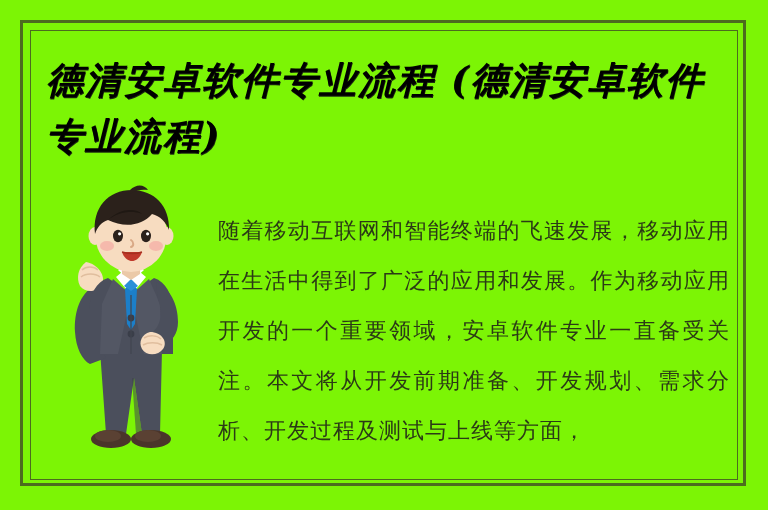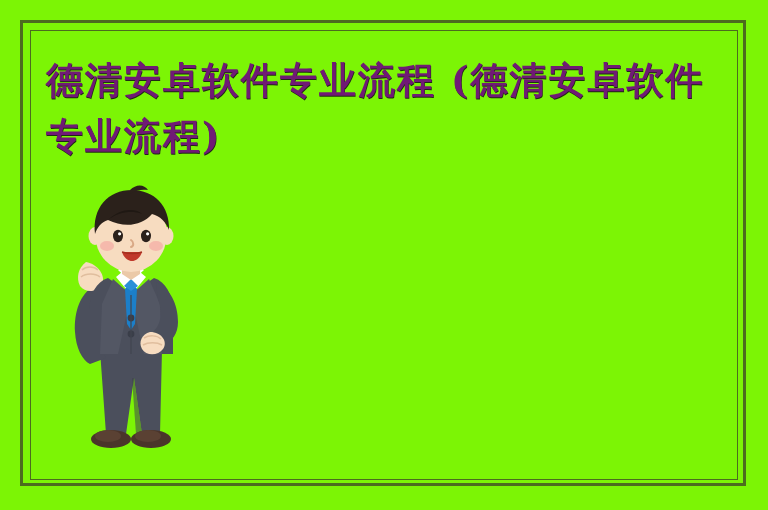--- a/index.html
+++ b/index.html
@@ -46,22 +46,23 @@
   
   .title {
     position: absolute;
     left: 46px;
     top: 52px;
     width: 680px;
     font-family: "DejaVu Serif", "Liberation Serif", serif;
     font-size: 37px;
     line-height: 56px;
     font-weight: 700;
+    font-style: italic;
     letter-spacing: 2px;
-    color: #701a75;
+    color: #000000;
     text-shadow: 0.5px 0.5px 0 #1E2A12;
     white-space: pre-wrap;
   }
 
   
   .body-text {
     position: absolute;
     left: 218px;
     top: 184px;
     width: 512px;
@@ -87,20 +88,21 @@
 </head>
 <body>
 
 <div id="poster">
 
   <div class="frame-outer"></div>
   <div class="frame-inner"></div>
 
   <div class="title">德清安卓软件专业流程 (德清安卓软件专业流程)</div>
 
+  <p class="body-text">随着移动互联网和智能终端的飞速发展，移动应用在生活中得到了广泛的应用和发展。作为移动应用开发的一个重要领域，安卓软件专业一直备受关注。本文将从开发前期准备、开发规划、需求分析、开发过程及测试与上线等方面，</p>
 
   <div class="figure">
     <svg viewBox="0 0 150 292" xmlns="http://www.w3.org/2000/svg">
 
       <path d="M44 168 L106 168 L104 252 L86 252 L78 196 L70 252 L50 252 Z" fill="#4B4F5C"></path>
       <path d="M76 196 L78 196 L86 252 L80 252 Z" fill="#3E424D" opacity="0.55"></path>
 
       <ellipse cx="55" cy="257" rx="20" ry="9" fill="#4A352A"></ellipse>
       <ellipse cx="95" cy="257" rx="20" ry="9" fill="#4A352A"></ellipse>
       <ellipse cx="52" cy="254" rx="13" ry="6" fill="#5A4133"></ellipse>

